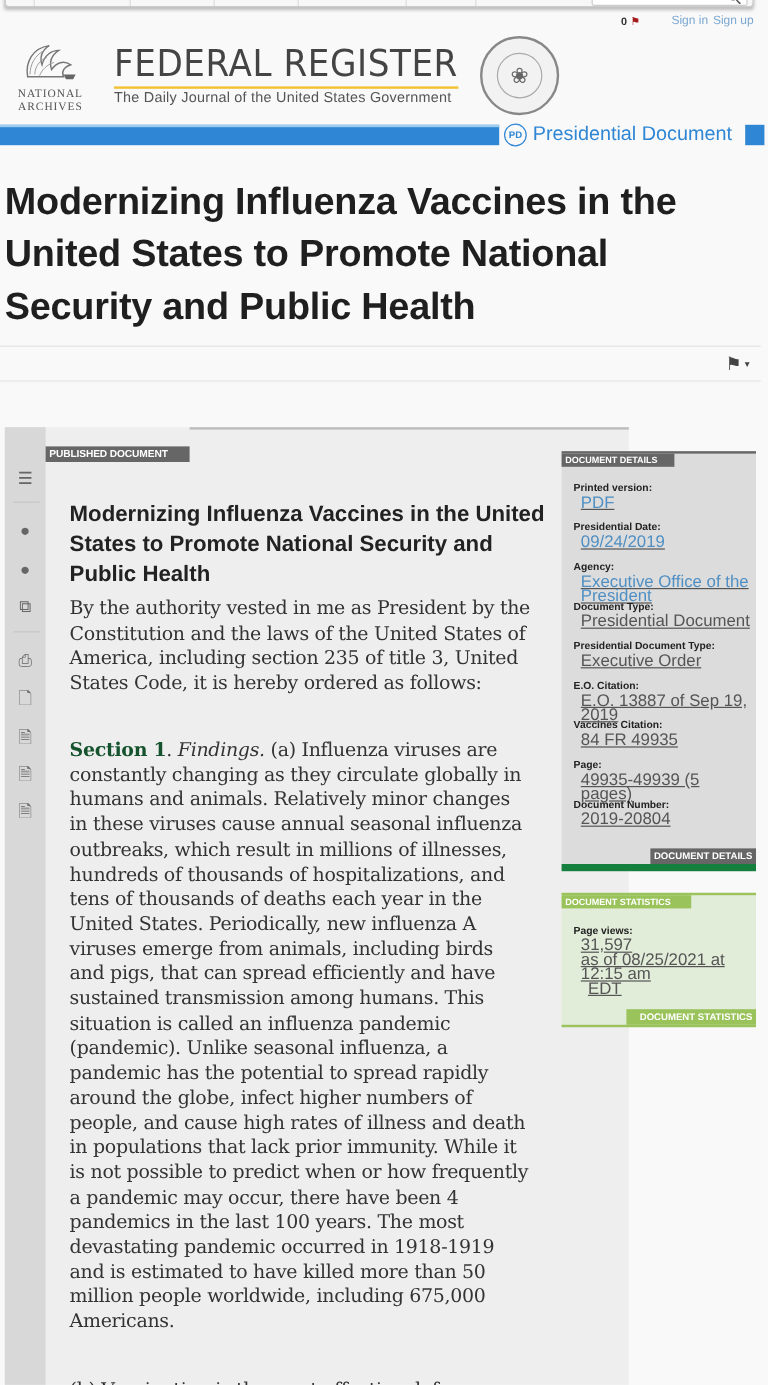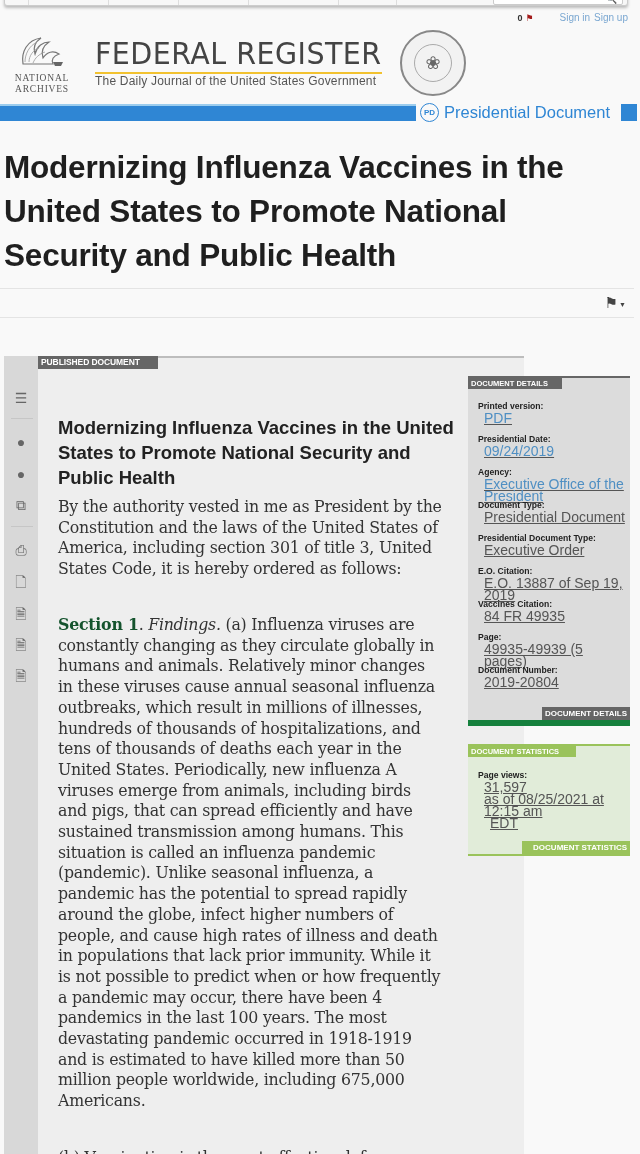--- a/index.html
+++ b/index.html
@@ -44,21 +44,21 @@
   .byline .text { position: absolute; left: 7px; top: 8px; font-size: 11.5px; color: #444; }
   .byline .text a { color: #4f8fc3; }
   .byline .flagmenu { position: absolute; right: 8px; top: 5px; font-size: 15px; color: #444; }
   .byline .flagmenu .caret { font-size: 7px; vertical-align: middle; margin-left: 1px; }
 
   
   .content { position: absolute; left: 4px; top: 356px; width: 520px; height: 798px; background: #eeeeee; }
   .leftrail { position: absolute; left: 0; top: 0; width: 34px; height: 100%; background: #d8d8d8; }
   .rail-icon { position: absolute; left: 8px; width: 18px; height: 18px; color: #666; text-align: center; font-size: 14px; line-height: 18px; }
   .rail-sep { position: absolute; left: 7px; width: 22px; height: 1px; background: #c6c6c6; }
-  .pub-tab { position: absolute; left: 34px; top: 0; width: 120px; height: 13px; background: #666; color: #fff; font-size: 8.5px; font-weight: bold; line-height: 13px; padding-left: 3px; letter-spacing: -0.1px; }
+  .pub-tab { position: absolute; left: 34px; top: 16px; width: 120px; height: 13px; background: #666; color: #fff; font-size: 8.5px; font-weight: bold; line-height: 13px; padding-left: 3px; letter-spacing: -0.1px; }
   .topline { position: absolute; left: 154px; top: 0; width: 366px; height: 2px; background: #bdbdbd; }
   .eo-line { position: absolute; left: 54px; top: 22px; font-family: "DejaVu Serif", serif; font-size: 17px; color: #333; white-space: nowrap; }
   .eo-line a { color: #3f7fb8; }
   .doc-h { position: absolute; left: 54px; top: 59px; width: 400px; font-size: 18.5px; font-weight: bold; line-height: 25px; color: #222; }
   .body-text { position: absolute; left: 54px; width: 385px; font-family: "DejaVu Serif", serif; font-size: 15.8px; line-height: 20.7px; color: #333; letter-spacing: -0.25px; }
   .body-text b { color: #14532d; }
   .p1 { top: 141px; }
   .p2 { top: 259px; }
   .p3 { top: 792px; }
 
@@ -143,21 +143,21 @@
     <div class="rail-icon" style="top:185px">⎙</div>
     <div class="rail-icon" style="top:217px">🗋</div>
     <div class="rail-icon" style="top:249px">🗎</div>
     <div class="rail-icon" style="top:280px">🗎</div>
     <div class="rail-icon" style="top:311px">🗎</div>
   </div>
   <div class="pub-tab">PUBLISHED DOCUMENT</div>
   <div class="topline"></div>
 
   <div class="doc-h">Modernizing Influenza Vaccines in the United States to Promote National Security and Public Health</div>
-  <p class="body-text p1">By the authority vested in me as President by the Constitution and the laws of the United States of America, including section 301 of title 3, United States Code, it is hereby ordered as follows:</p>
+  <p class="body-text p1">By the authority vested in me as President by the Constitution and the laws of the United States of America, including section 235 of title 3, United States Code, it is hereby ordered as follows:</p>
   <p class="body-text p2">
     <b>Section 1</b>. <i>Findings.</i>
     <span>(a) Influenza viruses are constantly changing as they circulate globally in humans and animals. Relatively minor changes in these viruses cause annual seasonal influenza outbreaks, which result in millions of illnesses, hundreds of thousands of hospitalizations, and tens of thousands of deaths each year in the United States. Periodically, new influenza A viruses emerge from animals, including birds and pigs, that can spread efficiently and have sustained transmission among humans. This situation is called an influenza pandemic (pandemic). Unlike seasonal influenza, a pandemic has the potential to spread rapidly around the globe, infect higher numbers of people, and cause high rates of illness and death in populations that lack prior immunity. While it is not possible to predict when or how frequently a pandemic may occur, there have been 4 pandemics in the last 100 years. The most devastating pandemic occurred in 1918-1919 and is estimated to have killed more than 50 million people worldwide, including 675,000 Americans.</span>
   </p>
   <p class="body-text p3">(b) Vaccination is the most effective defense</p>
 </div>
 
 <div class="details">
   <div class="tab">DOCUMENT DETAILS</div>
   <div class="kv" style="top:22px">

